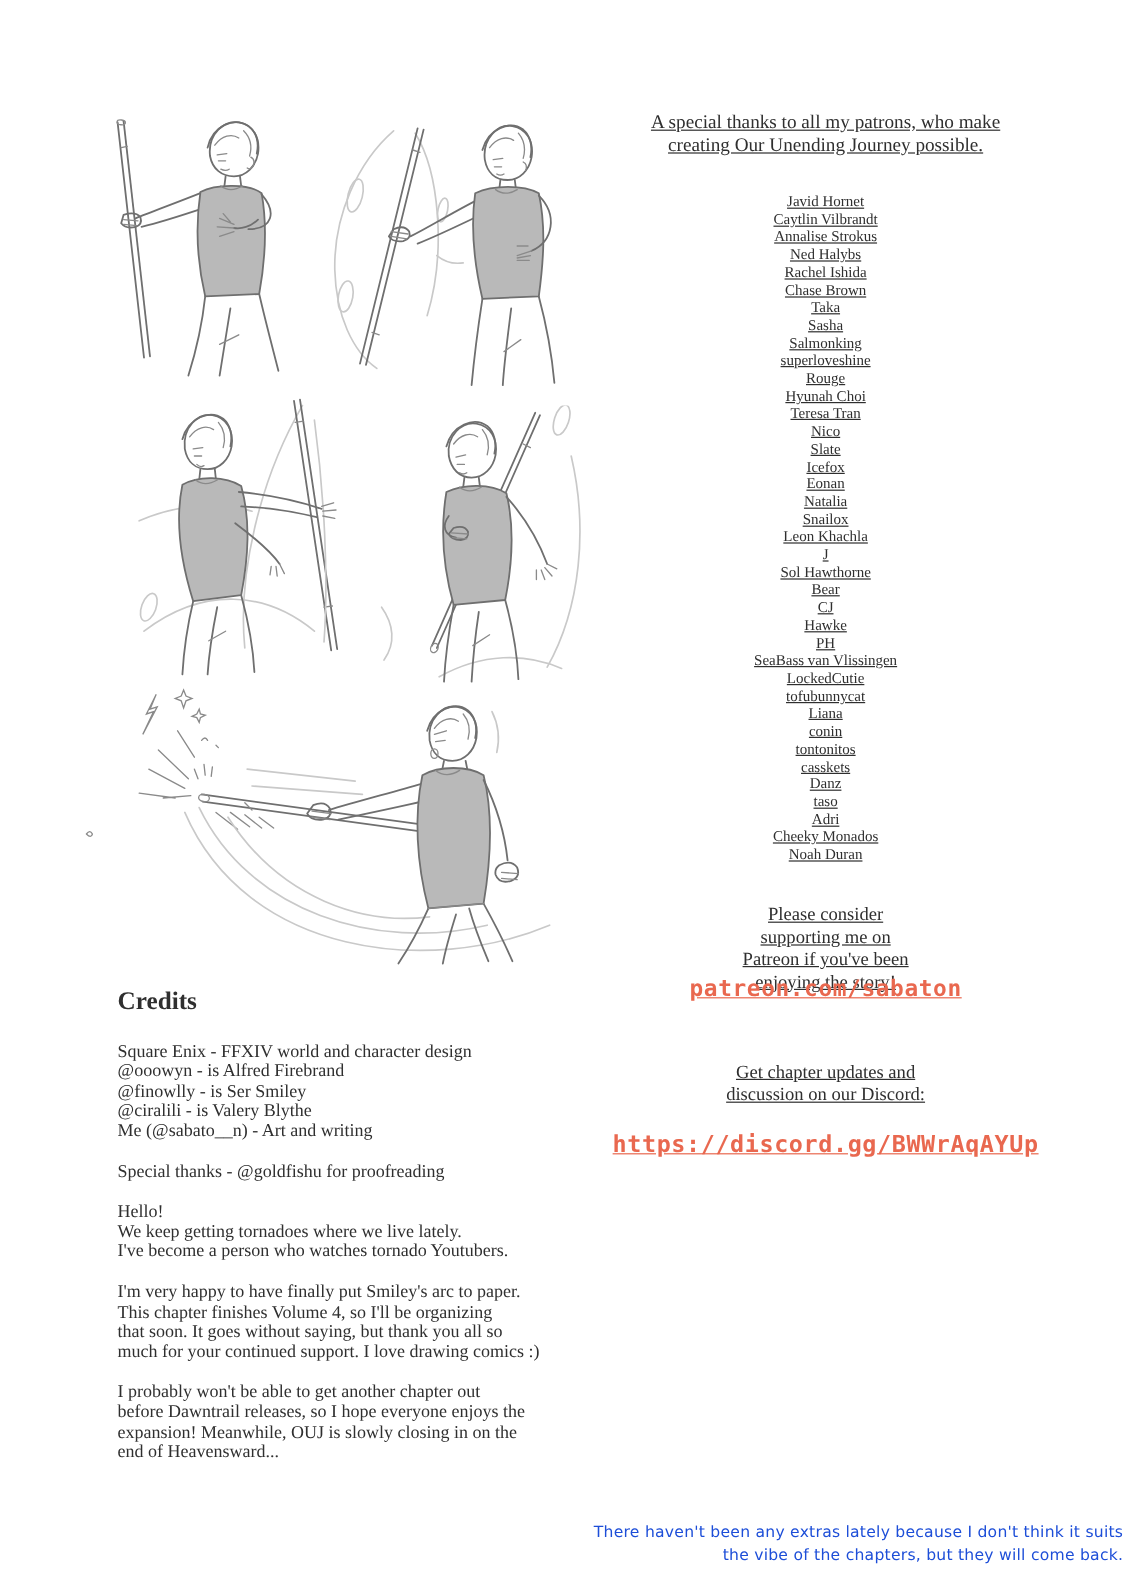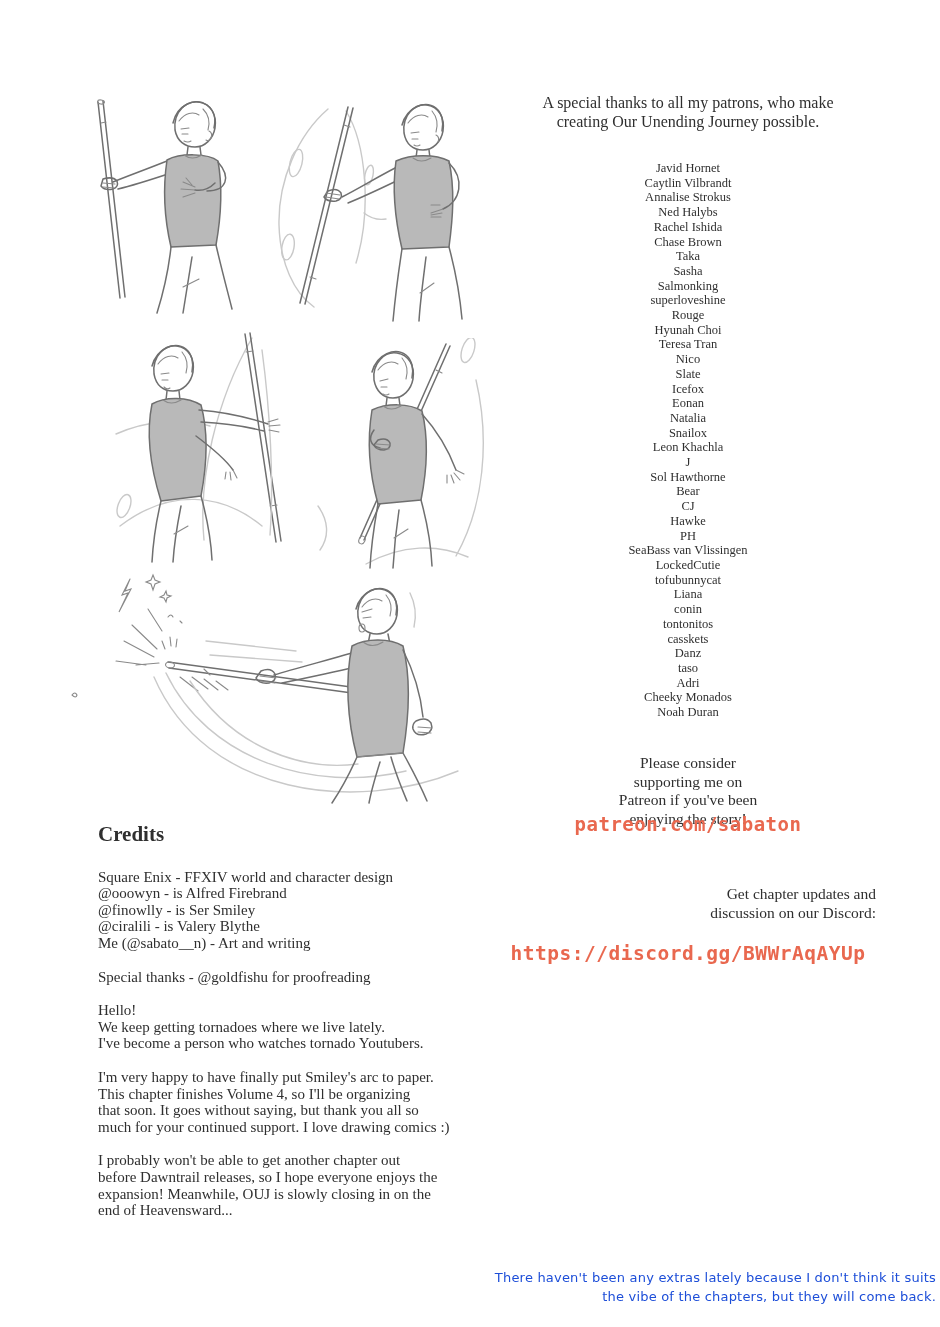--- a/index.html
+++ b/index.html
@@ -8,26 +8,26 @@
   .abs{position:absolute;}
 
   
   .sketch svg{display:block;}
   .ink{stroke:#6f6f6f;stroke-width:1.5;fill:none;stroke-linecap:round;stroke-linejoin:round;}
   .ink-thin{stroke:#8a8a8a;stroke-width:1.1;fill:none;stroke-linecap:round;}
   .motion{stroke:#c9c9c9;stroke-width:1.4;fill:none;stroke-linecap:round;}
   .shirt{fill:#b9b9b9;stroke:#6f6f6f;stroke-width:1.5;stroke-linejoin:round;}
 
   
-  .right-col{left:500px;width:376px;text-align:center;}
+  .right-col{left:500px;width:376px;text-align:center;text-decoration:underline;}
   .patron-header{top:93px;font-size:16px;line-height:19px;}
   .patron-list{top:161px;font-size:12.5px;line-height:14.7px;}
   .pitch{font-size:15.5px;line-height:18.5px;}
   .pitch-patreon{top:754px;}
-  .pitch-discord{top:885px;text-align:right;}
+  .pitch-discord{top:885px;}
   .link-text{font-family:"DejaVu Sans Mono", monospace;font-weight:bold;letter-spacing:0.5px;}
   .link-patreon{top:813px;font-size:19px;}
   .link-discord{top:942px;font-size:19.5px;}
 
   
   .left-text{left:98px;top:826px;width:470px;font-size:15px;line-height:16.6px;}
   .credits-heading{font-size:21px;font-weight:bold;margin:0 0 26px 0;}
   .credit-lines div{white-space:nowrap;}
   .special-thanks{margin-top:17px;white-space:nowrap;}
   .para-list{margin-top:17px;}

